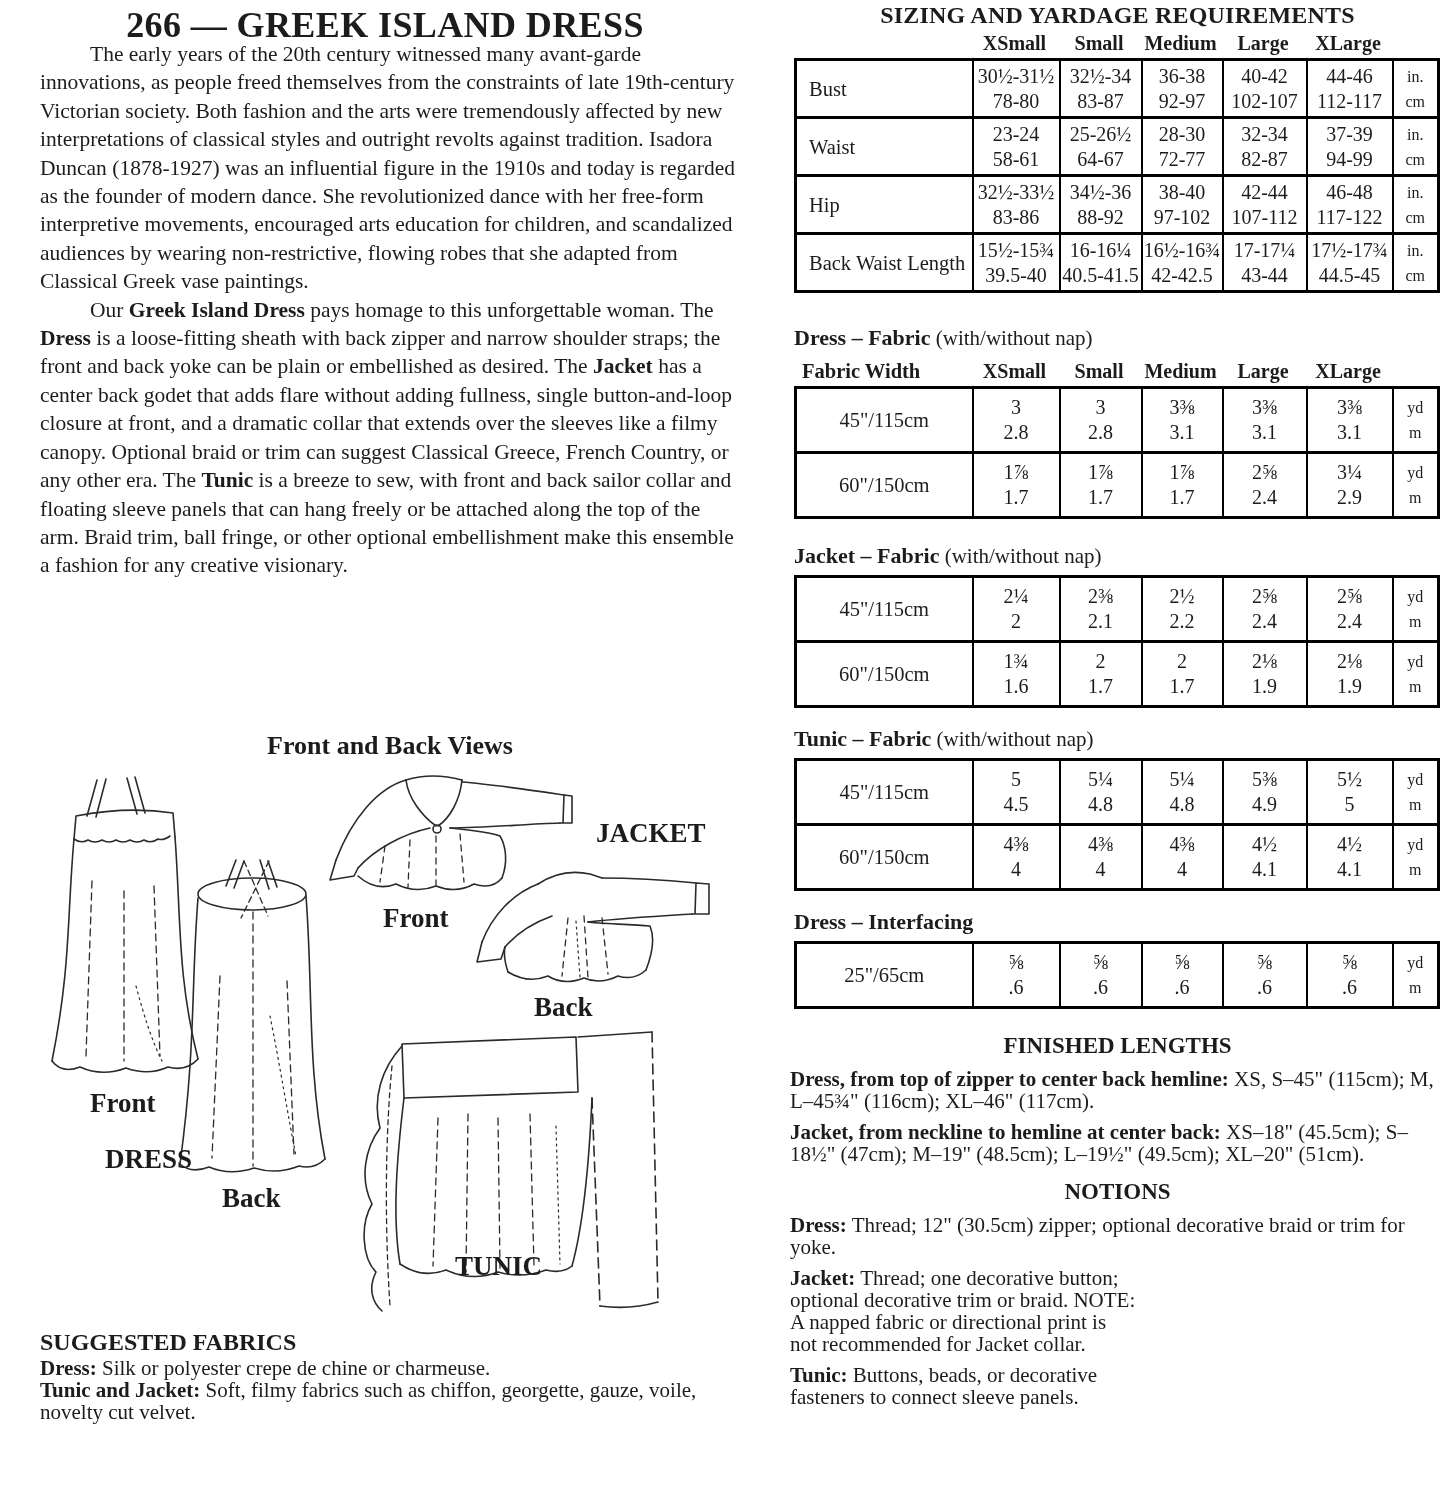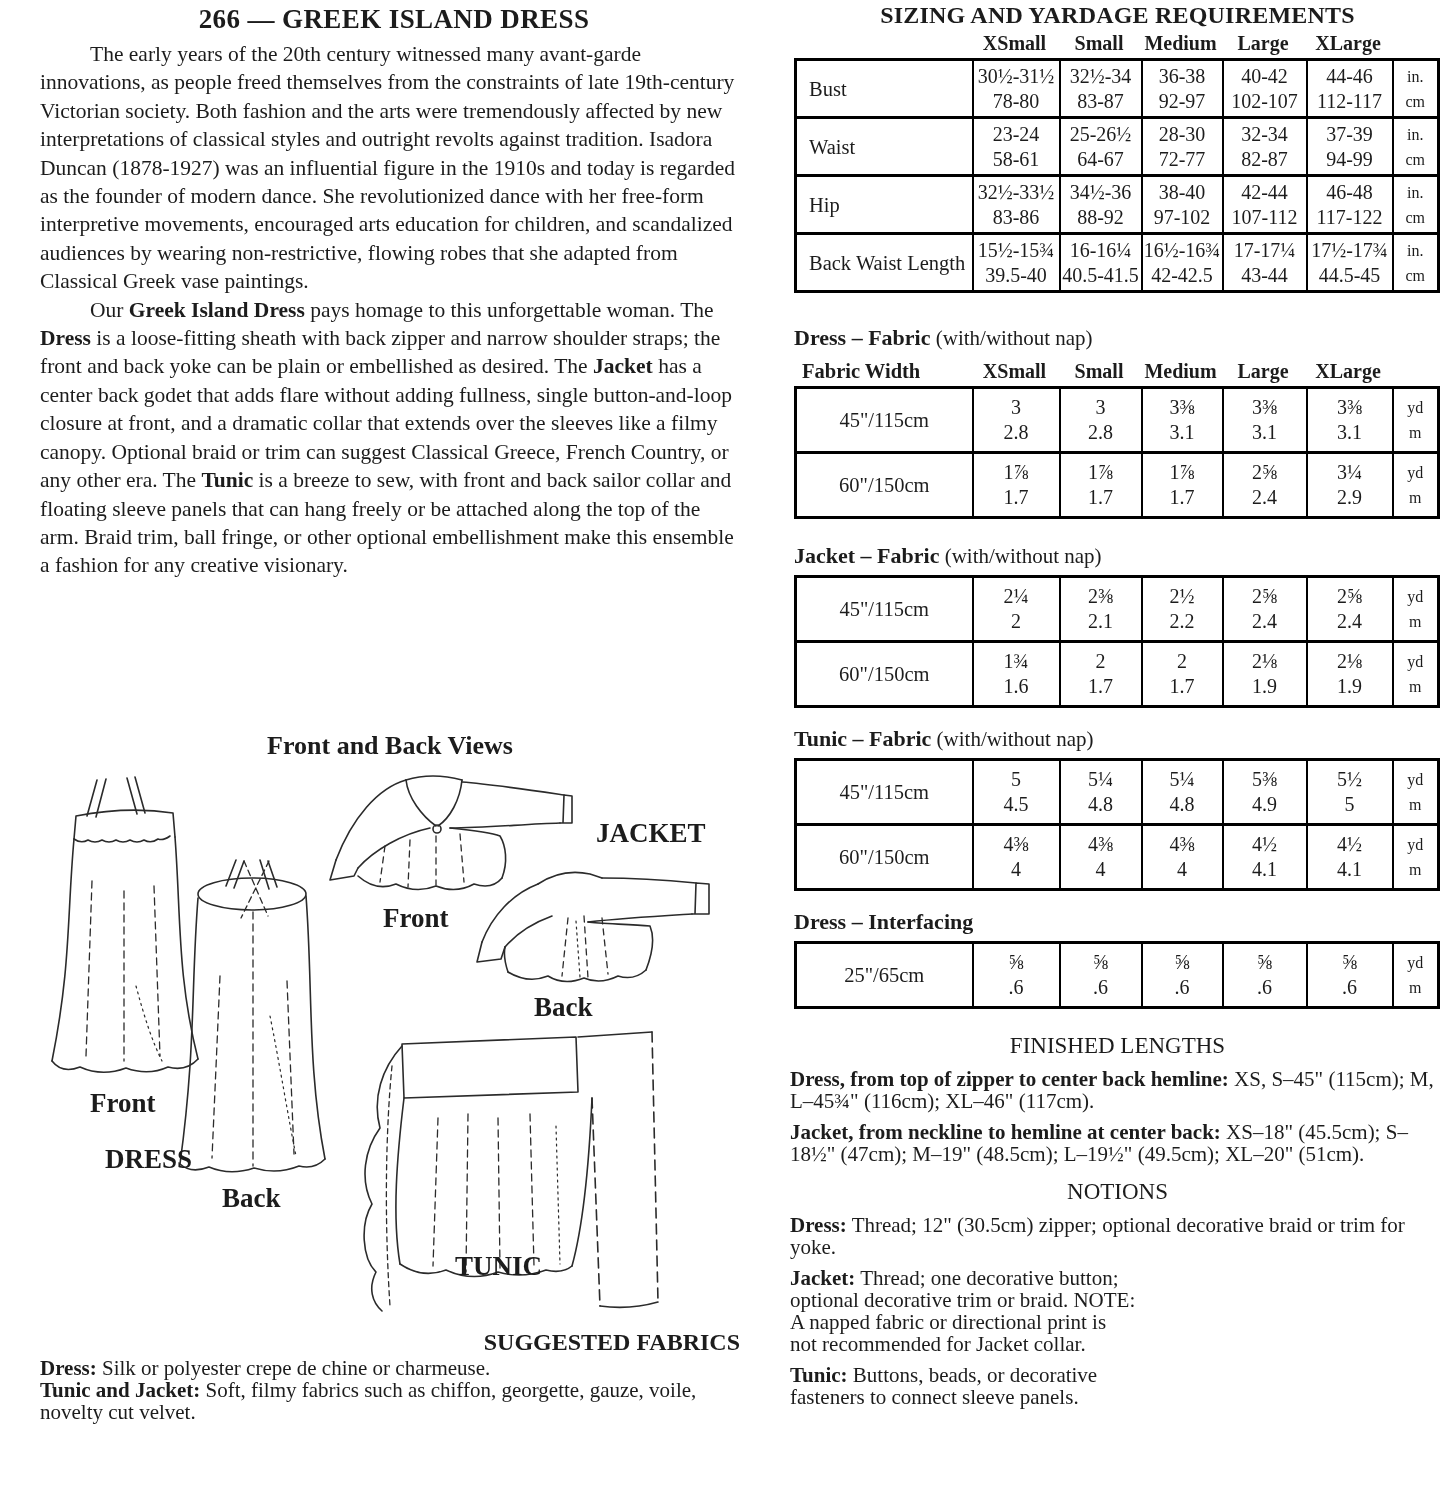--- a/index.html
+++ b/index.html
@@ -2,50 +2,50 @@
 <html><head>
 <meta charset="utf-8">
 <style>
   html,body{margin:0;padding:0}
   body{width:1445px;height:1485px;position:relative;background:#ffffff;color:#1c1c1c;
        font-family:"Liberation Serif","DejaVu Serif",serif;overflow:hidden}
   .abs{position:absolute}
   b{font-weight:bold}
 
   
-  .ttl{left:44px;top:4px;width:700px;text-align:center;font-size:27px;font-weight:bold;letter-spacing:.4px}
+  .ttl{left:35px;top:4px;width:700px;text-align:center;font-size:36px;font-weight:bold;letter-spacing:.4px}
   .body-block{left:40px;top:40px;width:700px;font-size:21.5px;line-height:28.4px}
   .body-block p{margin:0;text-indent:50px}
   .views-h{left:40px;top:731px;width:700px;text-align:center;font-size:26px;font-weight:bold}
   .art{left:40px;top:766px;width:700px;height:548px}
   .art svg{display:block}
   .il{position:absolute;font-weight:bold;font-size:27px;white-space:nowrap}
   .sf{left:40px;top:1328px;width:700px;font-size:21.5px;line-height:28.5px}
-  .sf-h{text-align:right;font-weight:bold;font-size:24px;margin:0 0 6px 0}
+  .sf-h{text-align:left;font-weight:bold;font-size:24px;margin:0 0 6px 0}
   .sf p{margin:0}
 
   
   .rc{left:790px;top:2px;width:655px}
   .rc-h1{text-align:center;font-weight:bold;font-size:24px;margin:0;letter-spacing:.2px}
   table{border-collapse:collapse;table-layout:fixed;margin-left:4px;width:643px}
   .hdr-t td{border:none;font-weight:bold;font-size:20px;text-align:center;padding:3px 0 3px 0}
   .hdr-t td.fw{text-align:left;padding-left:8px;font-size:20.5px}
   .t{border:3px solid #000}
   .t td{border:2px solid #000;border-top-width:3px;border-bottom-width:3px}
   .main-t td{height:53px}
   .fab-t td{height:60px}
   td.lbl{font-size:20.5px;padding-left:12px;text-align:left;line-height:24px}
   td.lblc{font-size:20.5px;text-align:center}
   td.c{text-align:center;font-size:20px;padding:0}
   td.c div{line-height:25px}
   td.u{text-align:center;font-size:16px;padding:0}
   td.u div{line-height:25px}
   .sec-h{font-size:22px;font-weight:bold;margin:0;padding-left:4px}
   .sec-h .n{font-weight:normal;font-size:21px}
-  .ctr-h{text-align:center;font-weight:normal;font-size:23px;margin:0}
+  .ctr-h{text-align:center;font-weight:bold;font-size:23px;margin:0}
   .item{font-size:21px;line-height:22px;margin:9px 0 0 0}
   .item .rest{white-space:pre-line}
   .mt34{margin-top:32px}.mt24{margin-top:18px}
   .mt8{margin-top:6px}.mt26{margin-top:24px}.mt16{margin-top:14px}
 </style>
 </head>
 <body>
 
 <div class="abs ttl">266 — GREEK ISLAND DRESS</div>
 

